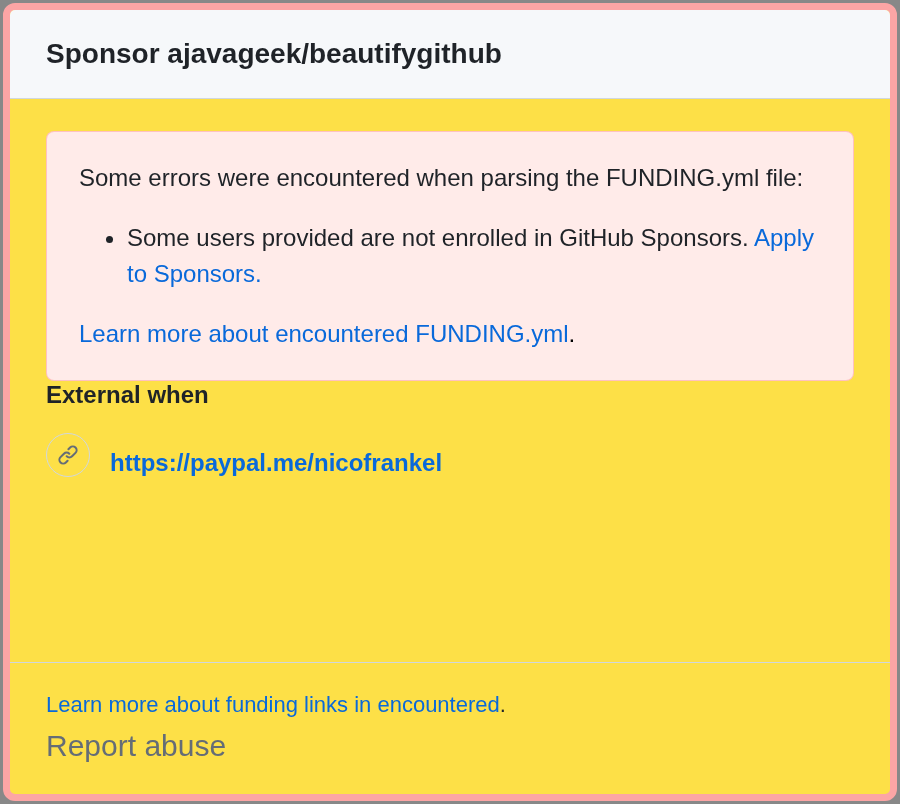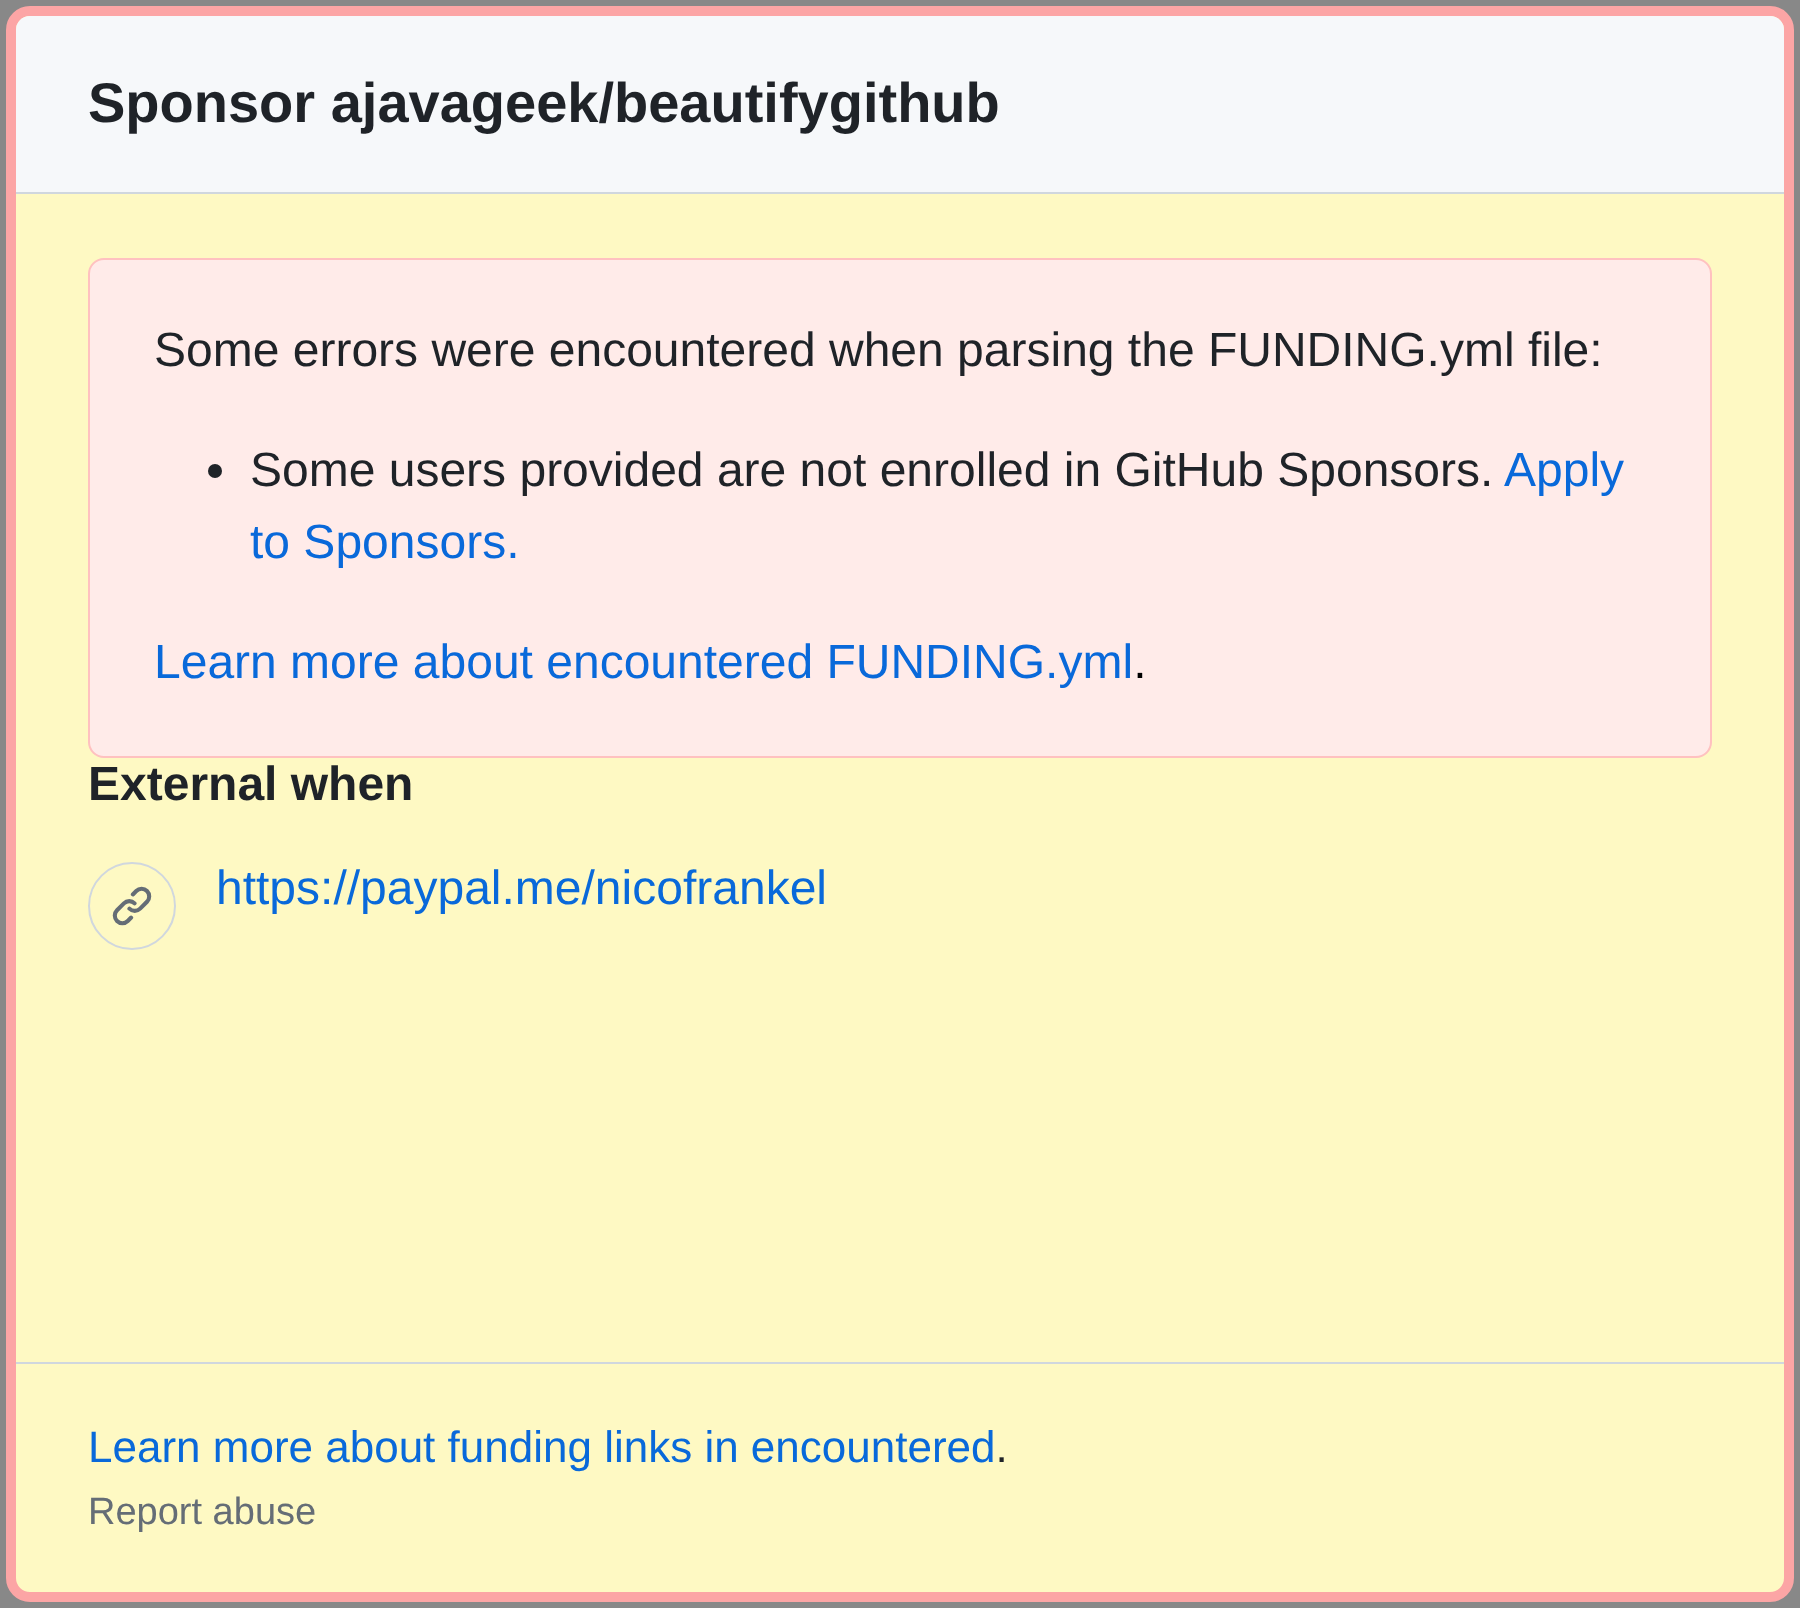--- a/index.html
+++ b/index.html
@@ -8,24 +8,24 @@
       padding: 0;
     }
     body {
       font-family: -apple-system, BlinkMacSystemFont, "Segoe UI", Helvetica, Arial, sans-serif;
       background: #888;
       padding: 3px;
       width: 900px;
       height: 804px;
     }
     .dialog {
-      background: #fef9c3;
+      background: #fde047;
       border-radius: 12px;
       overflow: hidden;
-      border: 5px solid #fca5a5;
+      border: 7px solid #fca5a5;
       height: 100%;
       display: flex;
       flex-direction: column;
     }
     .dialog-header {
       background: #f6f8fa;
       border-bottom: 1px solid #d0d7de;
       padding: 28px 36px;
     }
     .dialog-title {
@@ -69,22 +69,23 @@
       cursor: pointer;
     }
     .section-title {
       font-size: 24px;
       font-weight: 600;
       color: #1f2328;
       margin-bottom: 24px;
     }
     .external-link-row {
       display: flex;
-      align-items: flex-start;
+      align-items: flex-end;
       gap: 20px;
+      font-weight: bold;
     }
     .link-icon-circle {
       width: 44px;
       height: 44px;
       border-radius: 50%;
       border: 1px solid #d0d7de;
       display: flex;
       align-items: center;
       justify-content: center;
       flex-shrink: 0;
@@ -103,21 +104,21 @@
     .dialog-footer {
       border-top: 1px solid #d0d7de;
       padding: 24px 36px;
     }
     .footer-learn {
       font-size: 22px;
       line-height: 1.6;
       color: #1f2328;
     }
     .footer-report {
-      font-size: 19px;
+      font-size: 30px;
       line-height: 1.6;
       color: #656d76;
       cursor: pointer;
     }
   </style>
 </head>
 <body>
 
 <div class="dialog">
   <div class="dialog-header">

